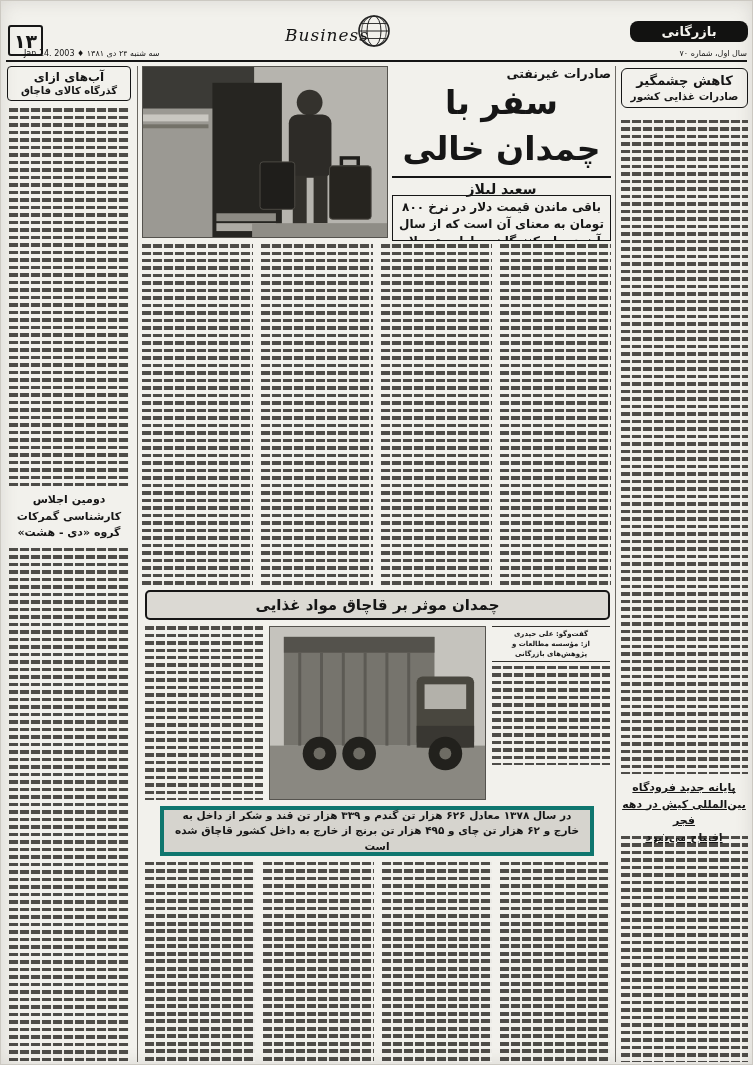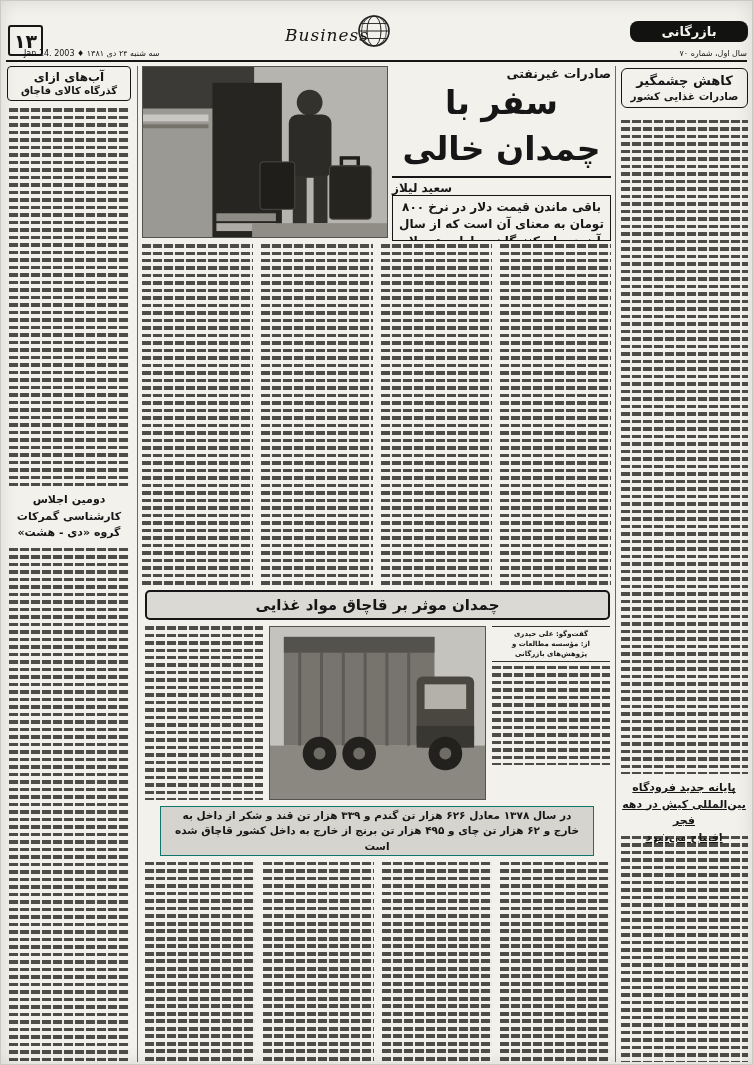--- a/index.html
+++ b/index.html
@@ -43,21 +43,21 @@
   #sw-h .h1{font-size:12px;font-weight:bold;}
   #sw-h .h2{font-size:10px;font-weight:bold;margin-top:1px;}
   #sw-body{left:9px;top:108px;width:120px;height:378px;}
   #cm-h{left:7px;top:492px;width:124px;text-align:center;font-weight:bold;font-size:11px;line-height:1.5;}
   #cm-body{left:9px;top:548px;width:120px;height:514px;}
   
   #kicker{left:392px;top:66px;width:219px;text-align:right;font-size:12.5px;font-weight:bold;}
   #mh{left:392px;top:80px;width:219px;text-align:center;font-weight:bold;}
   #mh .mh-line{font-size:33px;line-height:46px;white-space:nowrap;}
   #mh-rule{left:392px;top:176px;width:219px;height:2px;}
-  #byline{left:392px;top:181px;width:219px;text-align:left;font-size:12px;font-weight:bold;}
+  #byline{left:392px;top:181px;width:219px;text-align:center;font-size:14px;font-weight:bold;}
   #leadbox{left:392px;top:195px;width:219px;height:46px;border:1.5px solid #161616;
     font-size:12px;font-weight:bold;line-height:1.4;text-align:center;padding:3px 5px;overflow:hidden;}
   
   .photo{border:1px solid #55534e;background:#b9b7b1;}
   #photo-bus{left:142px;top:66px;width:246px;height:172px;}
   #photo-bus svg,#photo-truck svg{display:block;width:100%;height:100%;}
   
   #main-body{left:142px;top:244px;width:469px;height:344px;display:flex;gap:8px;}
   #main-body .col{flex:1;}
   
@@ -65,21 +65,21 @@
   #smug-banner{position:absolute;left:1px;top:0;width:465px;height:30px;border:2px solid #161616;border-radius:5px;
     background:#dbd9d3;font-size:15px;font-weight:bold;text-align:center;line-height:27px;}
   #smug-mid{position:absolute;left:1px;top:36px;width:465px;height:139px;display:flex;gap:6px;}
   #smug-rightcol{width:118px;display:flex;flex-direction:column;}
   #credits{border-top:1px solid #33312d;border-bottom:1px solid #33312d;padding:2px 1px;
     font-size:7px;font-weight:bold;line-height:1.45;text-align:center;}
   #smug-right-greek{flex:1;margin-top:4px;}
   #photo-truck{width:217px;height:174px;}
   #smug-left-greek{width:118px;height:174px;}
   #smug-quote{position:absolute;left:16px;top:216px;width:434px;height:50px;background:#d6d4ce;
-    border:1px solid #0f766e;font-size:10.5px;font-weight:bold;text-align:center;line-height:1.45;
+    border:4px solid #0f766e;font-size:10.5px;font-weight:bold;text-align:center;line-height:1.45;
     display:flex;align-items:center;justify-content:center;padding:4px 10px;}
   #smug-bottom{position:absolute;left:1px;top:272px;width:465px;height:200px;display:flex;gap:8px;}
   #smug-bottom .col{flex:1;}
 </style>
 </head>
 <body>
 
 <div id="paper">
 
   <div id="pagenum" class="abs">۱۳</div>

